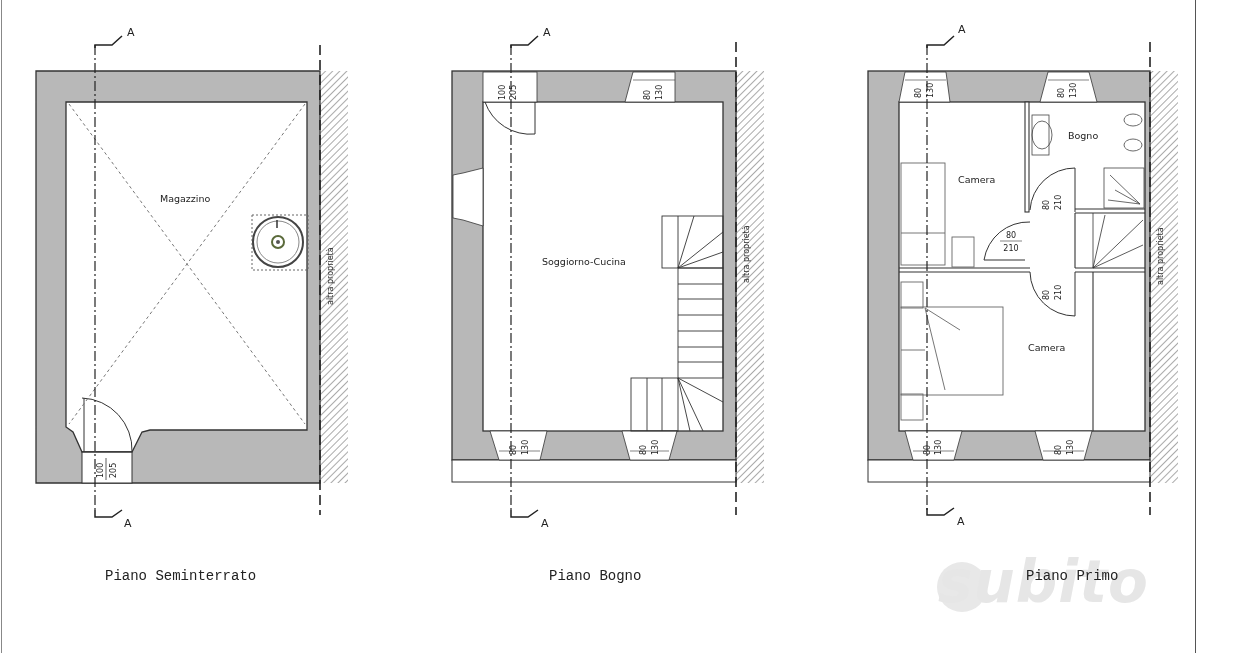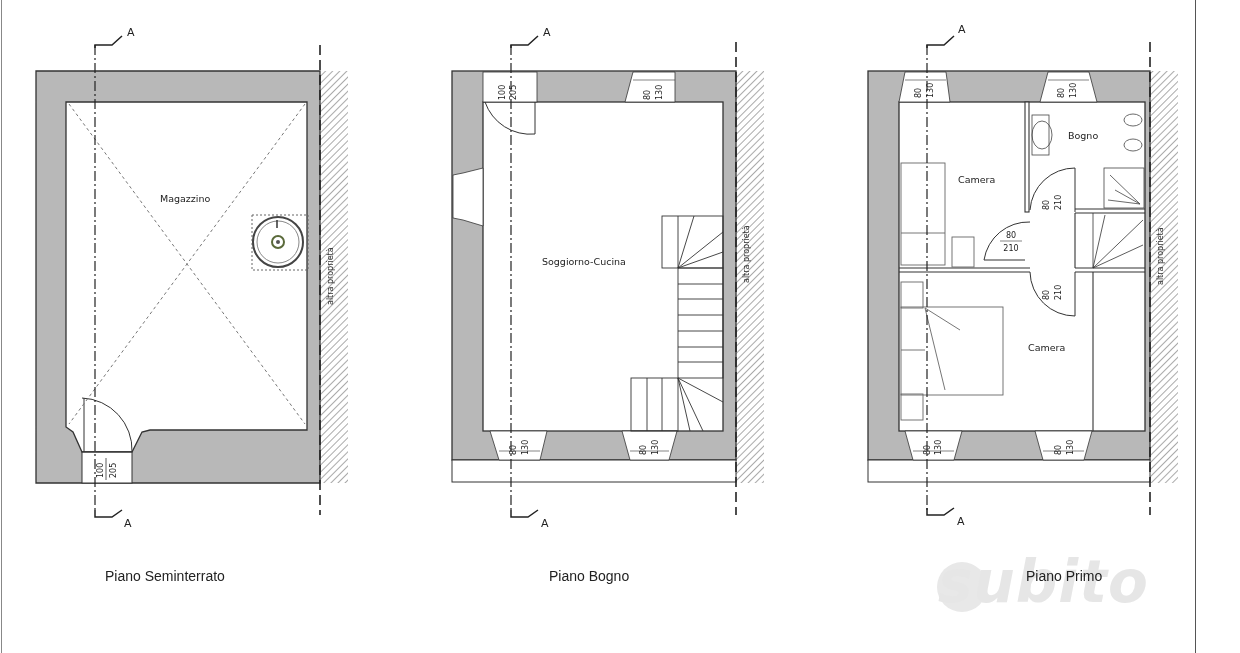--- a/index.html
+++ b/index.html
@@ -1,20 +1,20 @@
 <!DOCTYPE html>
 <html><head>
 <meta charset="utf-8">
 <style>
   html,body{margin:0;padding:0;background:#fff;}
   body{width:1240px;height:653px;position:relative;overflow:hidden;font-family:"DejaVu Sans",sans-serif;}
   .frame-left{position:absolute;left:1px;top:0;width:1px;height:653px;background:#888;}
   .frame-right{position:absolute;left:1195px;top:0;width:1px;height:653px;background:#555;}
   svg{position:absolute;left:0;top:0;}
-  .caption{position:absolute;font-size:14px;color:#222;font-family:Liberation Sans, sans-serif;white-space:nowrap;}
+  .caption{position:absolute;font-size:14px;color:#222;font-family:Liberation Mono, monospace;white-space:nowrap;}
   .room{font-size:9.5px;fill:#222;font-family:"DejaVu Sans",sans-serif;}
   .dim{font-size:8px;fill:#222;font-family:"DejaVu Sans",sans-serif;}
   .sec{font-size:11px;fill:#222;font-family:"DejaVu Sans",sans-serif;}
   .prop{font-size:8px;fill:#333;font-family:"DejaVu Sans",sans-serif;}
   .wm{position:absolute;left:938px;top:548px;color:#e6e6e6;font-size:58px;font-weight:bold;font-style:italic;font-family:"DejaVu Sans",sans-serif;letter-spacing:1px;}
   .wm-logo{position:absolute;left:937px;top:562px;width:50px;height:50px;border-radius:50%;background:#e8e8e8;}
 </style>
 </head>
 <body>
 

